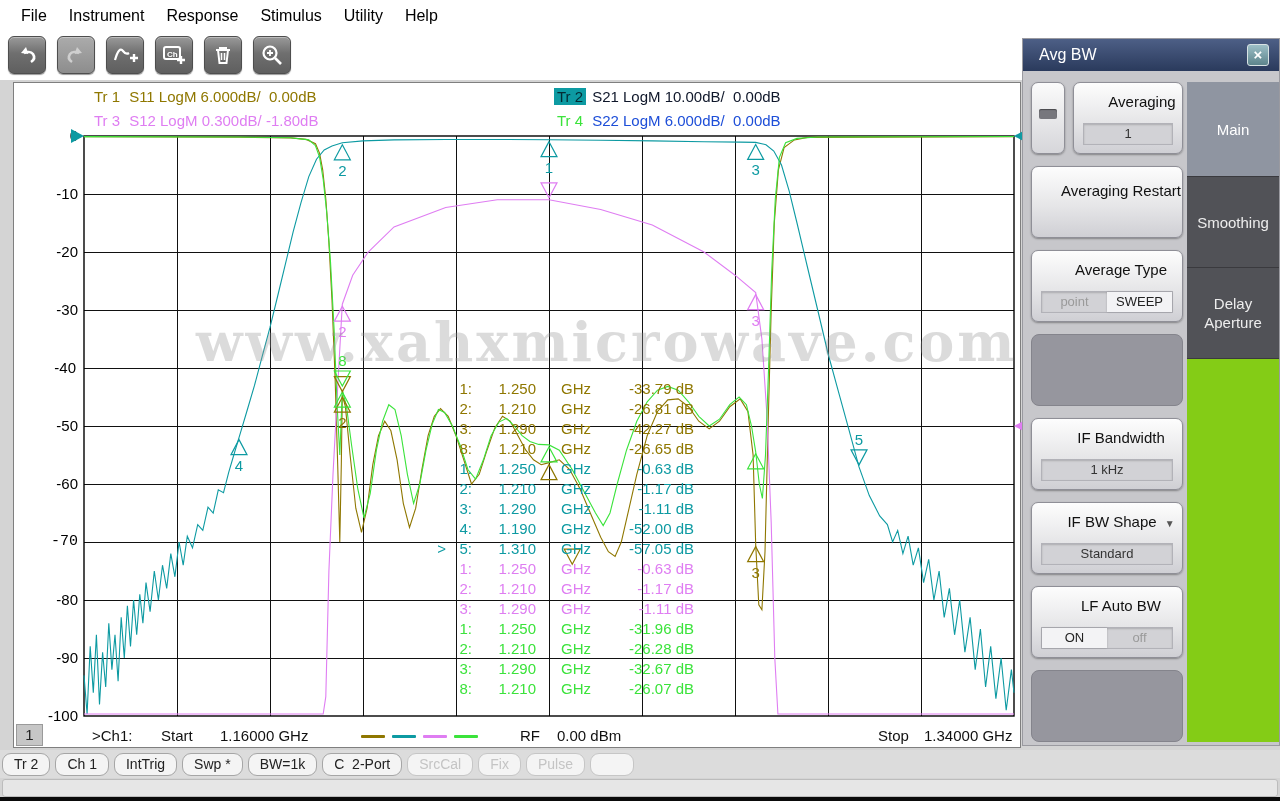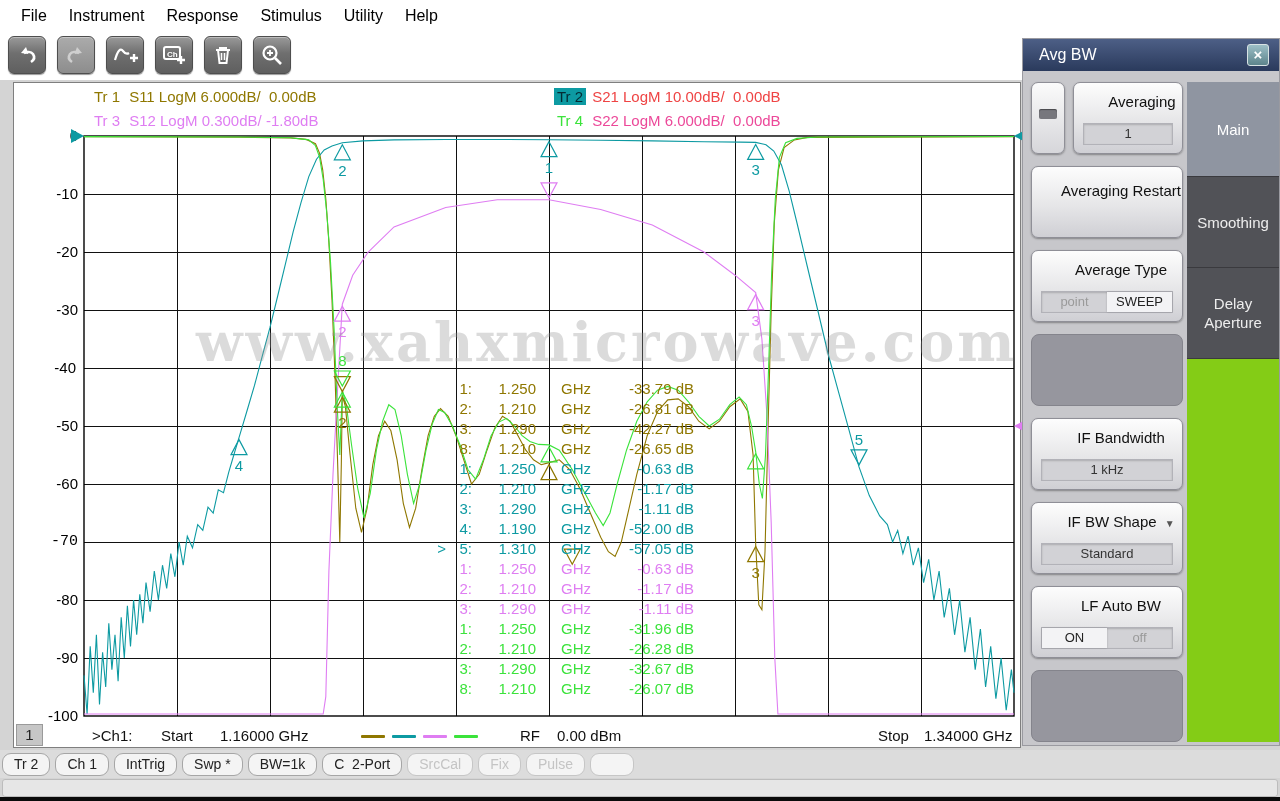--- a/index.html
+++ b/index.html
@@ -147,29 +147,29 @@
   </div>
 </div>
 
 <div class="chart-panel">
   <div class="legend-entry" style="left:77px;top:5px;">
     <span class="tr-box" style="color:#8f7700;">Tr 1</span>
     <span style="color:#8f7700;">S11 LogM 6.000dB/  0.00dB</span>
   </div>
   <div class="legend-entry" style="left:540px;top:5px;">
     <span class="tr-box active">Tr 2</span>
-    <span style="color:#ef4444;">S21 LogM 10.00dB/  0.00dB</span>
+    <span style="color:#0f172a;">S21 LogM 10.00dB/  0.00dB</span>
   </div>
   <div class="legend-entry" style="left:77px;top:29px;">
     <span class="tr-box" style="color:#df7df2;">Tr 3</span>
     <span style="color:#df7df2;">S12 LogM 0.300dB/ -1.80dB</span>
   </div>
   <div class="legend-entry" style="left:540px;top:29px;">
     <span class="tr-box" style="color:#3be33b;">Tr 4</span>
-    <span style="color:#ec4899;">S22 LogM 6.000dB/  0.00dB</span>
+    <span style="color:#1d4ed8;">S22 LogM 6.000dB/  0.00dB</span>
   </div>
 
   <div id="y-labels">
       <div class="y-label" style="left: 18px; top: 44px;">0</div>
       <div class="y-label" style="left: 18px; top: 102px;">-10</div>
       <div class="y-label" style="left: 18px; top: 160px;">-20</div>
       <div class="y-label" style="left: 18px; top: 218px;">-30</div>
       <div class="y-label" style="left: 16px; top: 276px;">-40</div>
       <div class="y-label" style="left: 18px; top: 334px;">-50</div>
       <div class="y-label" style="left: 18px; top: 392px;">-60</div>

